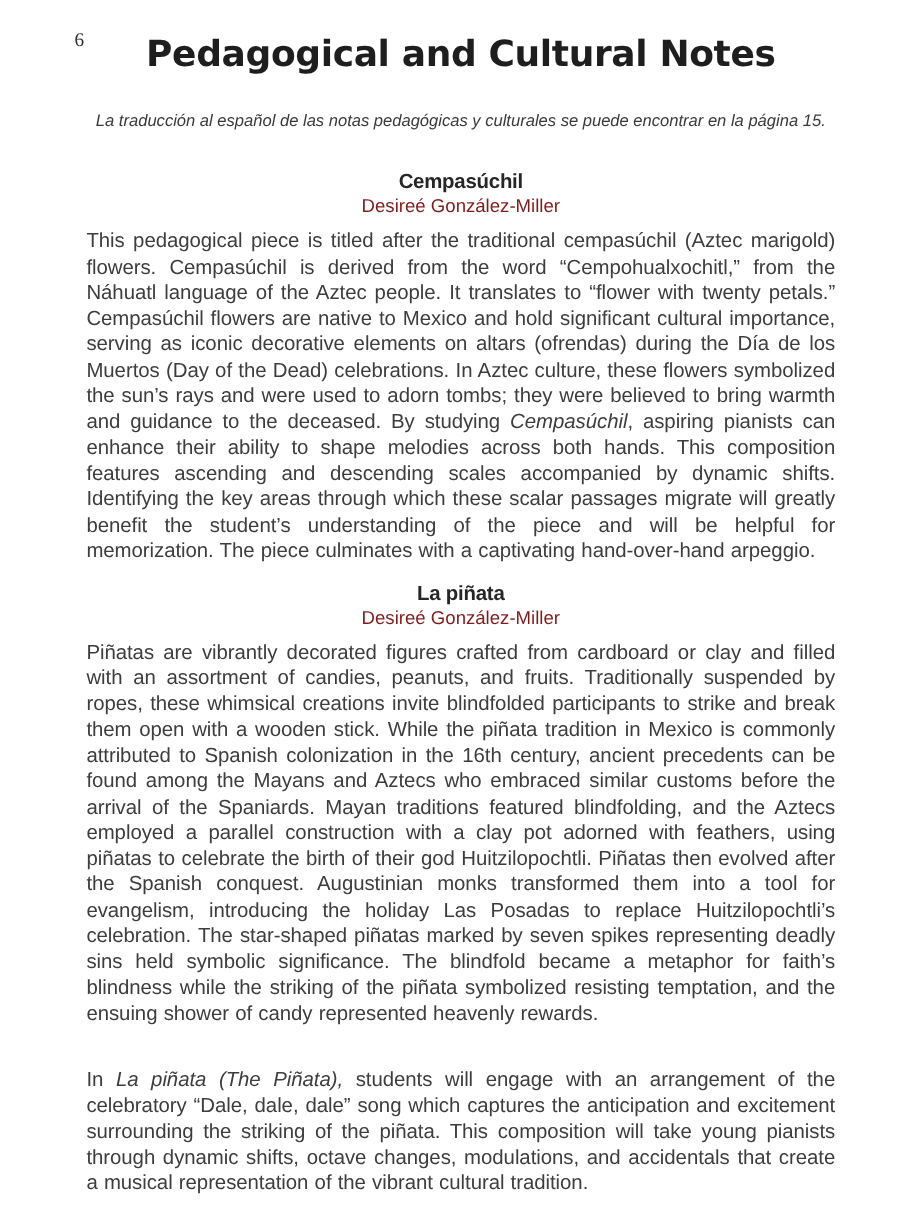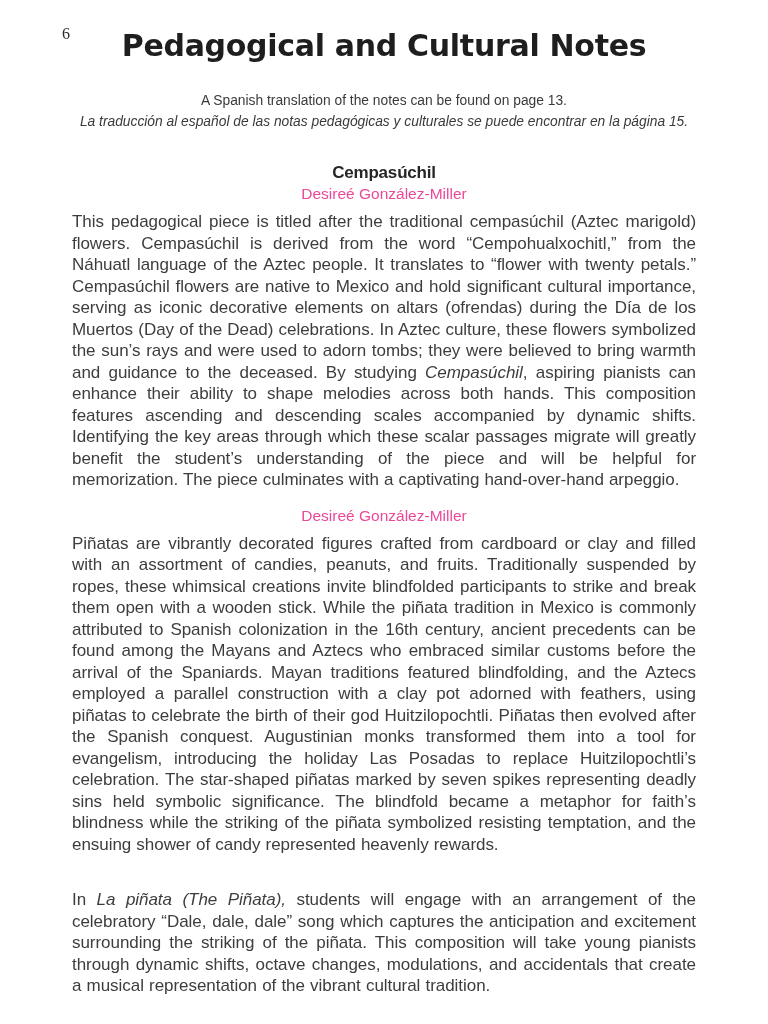--- a/index.html
+++ b/index.html
@@ -56,21 +56,21 @@
   .section-title {
     font-size: 17px;
     line-height: 21px;
     font-weight: 700;
     letter-spacing: -0.2px;
   }
   .section-author {
     font-size: 15.5px;
     line-height: 22px;
     font-weight: 400;
-    color: #ec4899;
+    color: #7f1d1d;
   }
   .section-1 { margin-top: 30px; }
   .section-2 { margin-top: 14px; }
   .body-para {
     margin: 6px 0 0 0;
     text-align: justify;
     font-size: 17px;
     line-height: 21.5px;
     letter-spacing: -0.05px;
     word-spacing: 0.5px;
@@ -83,33 +83,33 @@
 </head>
 <body>
 
 <div class="page">
 
   <div class="page-number">6</div>
 
   <h1 class="doc-title" style="margin:0;">Pedagogical and Cultural Notes</h1>
 
   <div class="intro">
-    <div class="en">A Spanish translation of the notes can be found on page 13.</div>
     <div class="es">La traducción al español de las notas pedagógicas y culturales se puede encontrar en la página 15.</div>
   </div>
 
   <div class="section section-1">
     <div class="section-head">
       <div class="section-title">Cempasúchil</div>
       <div class="section-author">Desireé González-Miller</div>
     </div>
     <p class="body-para"><span>This pedagogical piece is titled after the traditional cempasúchil (Aztec marigold) flowers. Cempasúchil is derived from the word “Cempohualxochitl,” from the Náhuatl language of the Aztec people. It translates to “flower with twenty petals.” Cempasúchil flowers are native to Mexico and hold significant cultural importance, serving as iconic decorative elements on altars (ofrendas) during the Día de los Muertos (Day of the Dead) celebrations. In Aztec culture, these flowers symbolized the sun’s rays and were used to adorn tombs; they were believed to bring warmth and guidance to the deceased. By studying </span><span style="font-style: italic;">Cempasúchil</span><span>, aspiring pianists can enhance their ability to shape melodies across both hands. This composition features ascending and descending scales accompanied by dynamic shifts. Identifying the key areas through which these scalar passages migrate will greatly benefit the student’s understanding of the piece and will be helpful for memorization. The piece culminates with a captivating hand-over-hand arpeggio.</span></p>
   </div>
 
   <div class="section section-2">
     <div class="section-head">
+      <div class="section-title">La piñata</div>
       <div class="section-author">Desireé González-Miller</div>
     </div>
     <p class="body-para"><span>Piñatas are vibrantly decorated figures crafted from cardboard or clay and filled with an assortment of candies, peanuts, and fruits. Traditionally suspended by ropes, these whimsical creations invite blindfolded participants to strike and break them open with a wooden stick. While the piñata tradition in Mexico is commonly attributed to Spanish colonization in the 16th century, ancient precedents can be found among the Mayans and Aztecs who embraced similar customs before the arrival of the Spaniards. Mayan traditions featured blindfolding, and the Aztecs employed a parallel construction with a clay pot adorned with feathers, using piñatas to celebrate the birth of their god Huitzilopochtli. Piñatas then evolved after the Spanish conquest. Augustinian monks transformed them into a tool for evangelism, introducing the holiday Las Posadas to replace Huitzilopochtli’s celebration. The star-shaped piñatas marked by seven spikes representing deadly sins held symbolic significance. The blindfold became a metaphor for faith’s blindness while the striking of the piñata symbolized resisting temptation, and the ensuing shower of candy represented heavenly rewards.</span></p>
     <p class="body-para"><span>In </span><span style="font-style: italic;">La piñata (The Piñata),</span><span> students will engage with an arrangement of the celebratory “Dale, dale, dale” song which captures the anticipation and excitement surrounding the striking of the piñata. This composition will take young pianists through dynamic shifts, octave changes, modulations, and accidentals that create a musical representation of the vibrant cultural tradition.</span></p>
   </div>
 
 </div>
 
 </body></html>

